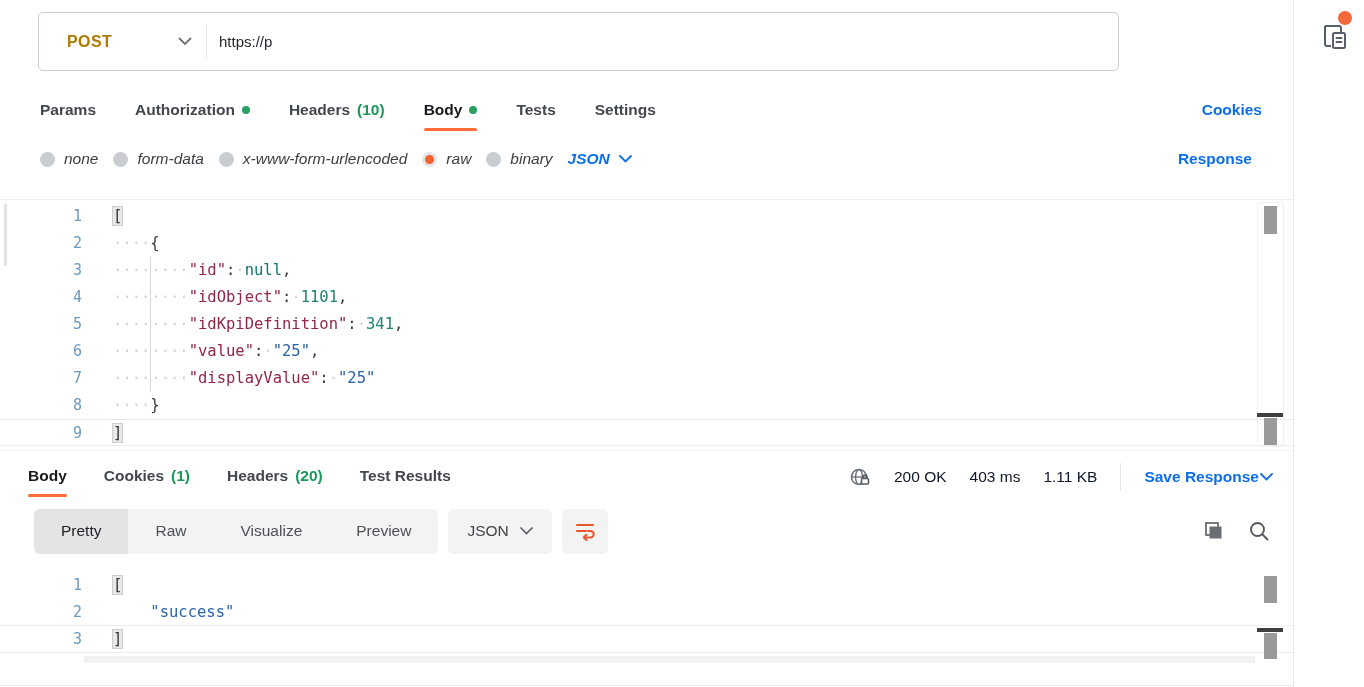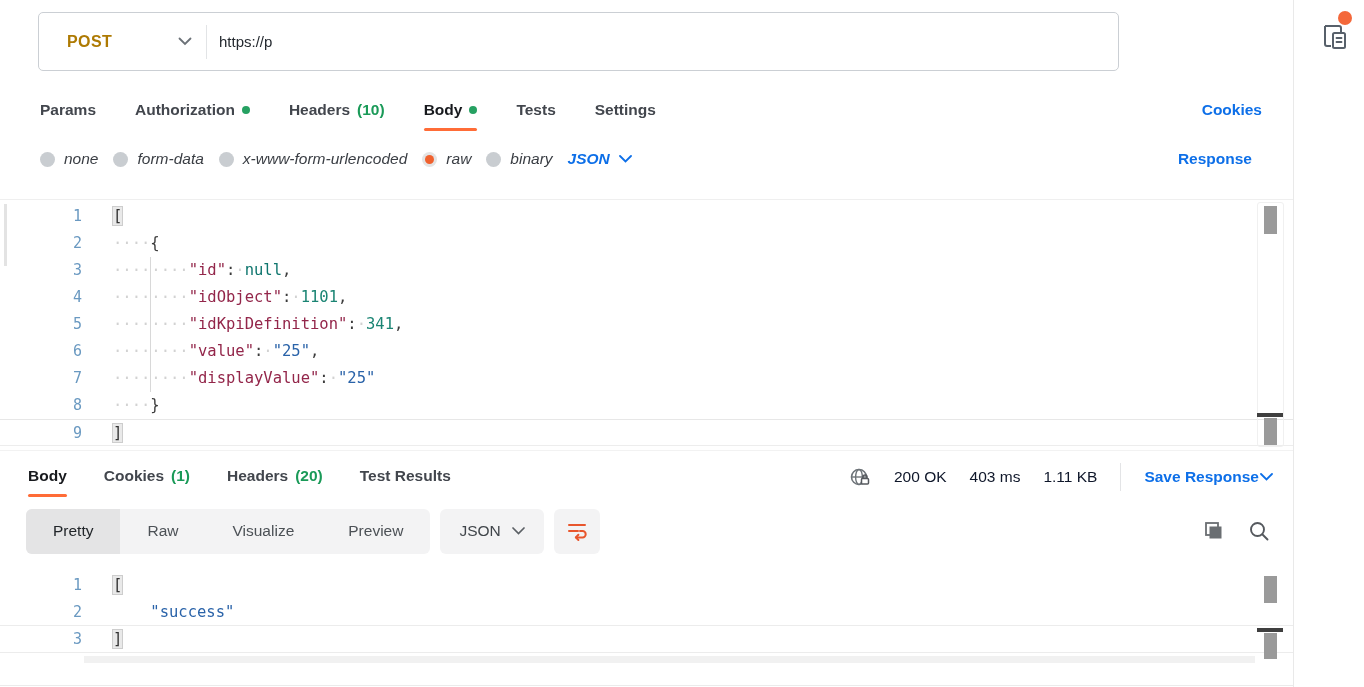--- a/index.html
+++ b/index.html
@@ -74,21 +74,21 @@
   .hband { position:absolute; left:84px; right:38px; background:#f1f1f1; height:7px; }
 
   
   .hsep { top:450px; left:0; width:1293px; height:1px; background:#f2f2f2; }
   #resp-meta { right:91px; top:452px; height:49px; display:flex; align-items:center; gap:23px; }
   .green { color:#0f172a; font-size:15.5px; }
   .vsep { width:1px; height:28px; background:#e3e4e6; }
   .save-resp { display:flex; align-items:center; gap:1px; }
 
   
-  #resp-toolbar { left:26px; top:508px; height:46px; display:flex; gap:10px; align-items:center; }
+  #resp-toolbar { left:34px; top:508px; height:46px; display:flex; gap:10px; align-items:center; }
   .seg-group { display:flex; background:#f3f3f4; border-radius:6px; overflow:hidden; height:45px; }
   .seg { padding:0 27px; display:flex; align-items:center; font-size:15.5px; color:#4c5156; cursor:pointer; }
   .seg.active { background:#e4e4e5; color:#212529; }
   .tool-btn { background:#f3f3f4; border-radius:6px; height:45px; display:flex; align-items:center; cursor:pointer; }
   .json-btn { padding:0 19px; gap:11px; font-size:15.5px; color:#3f4449; }
   .wrap-btn { width:46px; justify-content:center; }
   #resp-icons { right:94px; top:508px; height:46px; display:flex; gap:24px; align-items:center; }
   .icon-btn { background:none; border:none; cursor:pointer; display:flex; align-items:center; }
 
   

